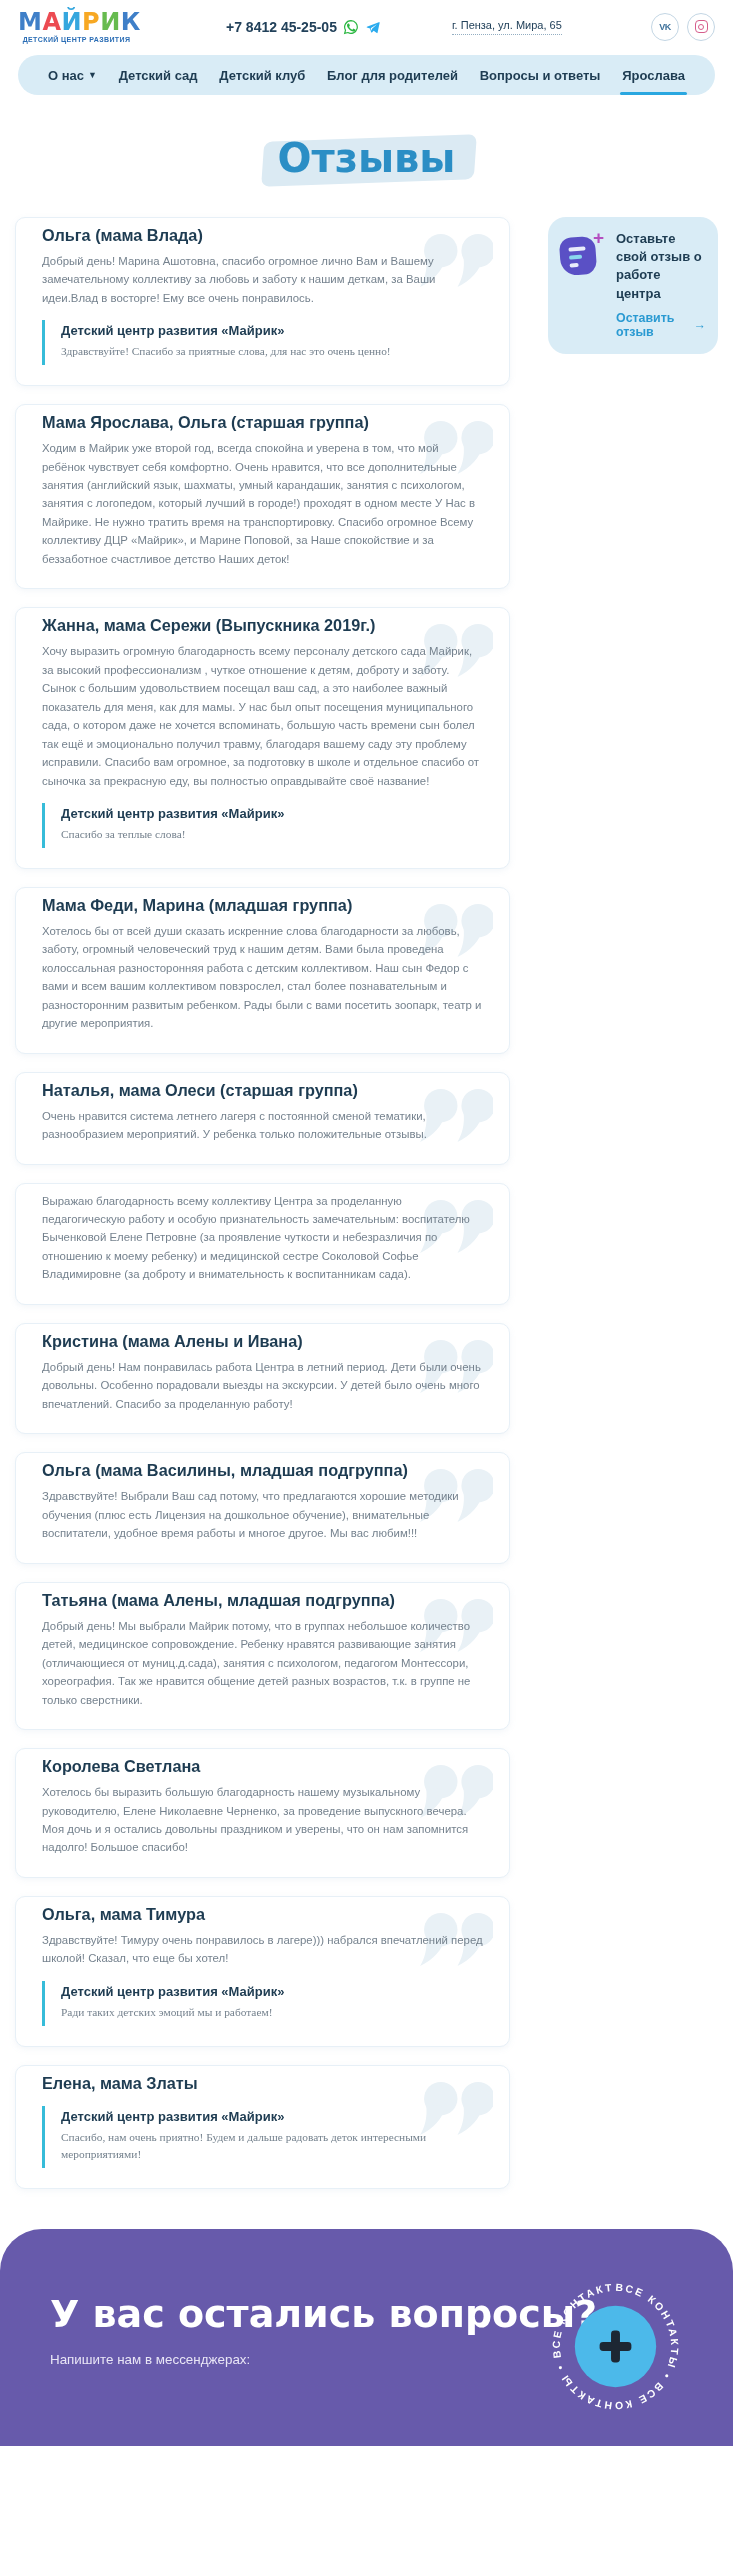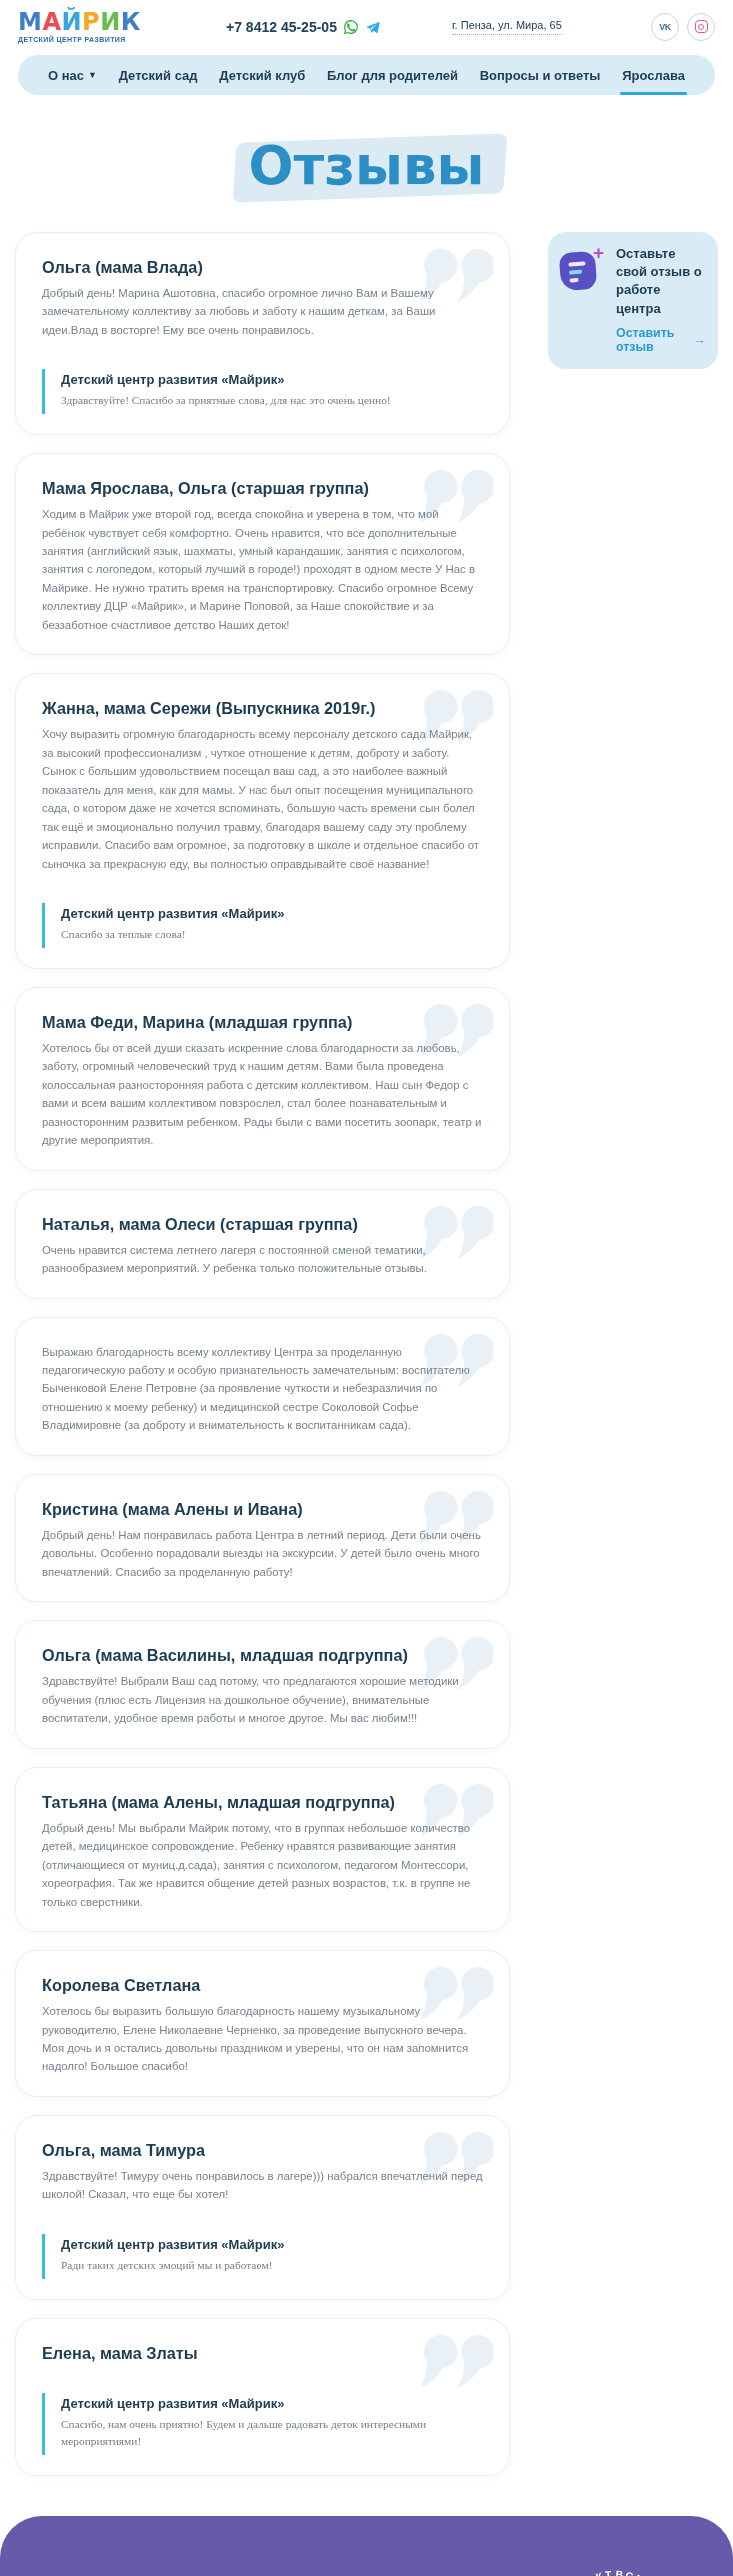--- a/index.html
+++ b/index.html
@@ -1,45 +1,45 @@
 <!DOCTYPE html>
 <html lang="ru"><head>
 <meta charset="utf-8">
 <style>
   html,body{margin:0;padding:0;}
   body{width:733px;background:#fff;font-family:"Liberation Sans",sans-serif;color:#1e3c52;}
   
-  .header{display:flex;align-items:center;padding:10px 18px 4px;}
+  .header{display:flex;align-items:center;padding:10px 18px 4px;text-align:center;}
   .logo{width:117px;cursor:pointer;}
   .logo-word{font-family:"DejaVu Sans",sans-serif;font-weight:bold;font-size:24px;line-height:1;letter-spacing:0.5px;}
   .logo-tag{font-size:7px;font-weight:bold;color:#2a6db5;letter-spacing:0.4px;margin-top:2px;}
   .h-phone{margin-left:91px;display:flex;align-items:center;gap:6px;font-size:14px;font-weight:bold;color:#22415a;}
   .h-addr{margin-left:71px;font-size:11px;color:#22415a;border-bottom:1px dotted #93aec2;padding-bottom:3px;cursor:pointer;}
   .h-socials{margin-left:auto;display:flex;gap:8px;}
   .soc{width:26px;height:26px;border:1px solid #c3d6e4;border-radius:50%;display:flex;align-items:center;justify-content:center;cursor:pointer;background:#fff;}
   .vk-glyph{font-size:9px;font-weight:bold;color:#3f729b;letter-spacing:-0.5px;}
   .ig-glyph{width:11px;height:11px;border:1.5px solid #d65d8c;border-radius:4px;position:relative;}
   .ig-glyph::after{content:"";position:absolute;left:2.5px;top:2.5px;width:4px;height:4px;border:1.5px solid #d65d8c;border-radius:50%;}
   
   .nav{margin:8px 18px 0;background:#d9ecf6;border-radius:22px;height:40px;display:flex;align-items:stretch;justify-content:space-between;padding:0 30px;font-size:13px;font-weight:bold;}
   .nav-item{position:relative;display:flex;align-items:center;gap:4px;cursor:pointer;color:#1e3c52;}
   .nav-item.active::after{content:"";position:absolute;left:-2px;right:-2px;bottom:0;height:3px;background:#2aa7e0;border-radius:3px;}
   .caret{font-size:9px;color:#1e3c52;}
   
   .title-wrap{text-align:center;margin:40px 0 36px;}
-  .page-title{display:inline-block;position:relative;font-family:"DejaVu Sans",sans-serif;font-size:53px;font-weight:bold;color:#2b8ec5;z-index:1;}
+  .page-title{display:inline-block;position:relative;font-family:"DejaVu Sans",sans-serif;font-size:40px;font-weight:bold;color:#2b8ec5;z-index:1;}
   .page-title::before{content:"";position:absolute;left:-14px;right:-20px;top:3px;bottom:-2px;background:#dbeaf3;border-radius:8px;transform:skew(-6deg) rotate(-2deg);z-index:-1;}
   
   .content{position:relative;padding:0 15px 0;}
   .cards{width:495px;display:flex;flex-direction:column;gap:18px;}
-  .card{position:relative;background:#fff;border:1px solid #e7f0f7;border-radius:22px;padding:25px 26px 20px;box-shadow:0 2px 6px rgba(140,170,195,.10);}
+  .card{position:relative;background:#fff;border:1px solid #e7f0f7;border-radius:10px;padding:8px 26px 20px;box-shadow:0 2px 6px rgba(140,170,195,.10);}
   .card h3{margin:0 0 7px;font-size:16.3px;font-weight:bold;color:#1e3c52;position:relative;z-index:1;}
   .review-text{margin:0;font-size:11.4px;line-height:1.62;color:#75828e;position:relative;z-index:1;}
   .quote{position:absolute;top:14px;right:16px;z-index:0;}
-  .reply{margin-top:30px;border-left:3px solid #36bcd9;padding:3px 0 4px 16px;}
+  .reply{margin-top:13px;border-left:3px solid #36bcd9;padding:3px 0 4px 16px;}
   .reply h4{margin:0 0 5px;font-size:13px;font-weight:bold;color:#1e3c52;}
   .reply p{margin:0;font-size:11.4px;line-height:1.55;color:#75828e;font-family:Liberation Serif, serif;}
   
   .callout{position:absolute;top:0;right:15px;width:170px;background:#d9ecf6;border-radius:18px;padding:13px 12px 15px;display:flex;gap:10px;box-sizing:border-box;}
   .doc-icon{width:46px;height:48px;position:relative;flex-shrink:0;}
   .doc-body{position:absolute;left:0;top:7px;width:36px;height:38px;background:#5a50c5;border-radius:12px 13px 13px 17px;transform:rotate(-4deg);}
   .doc-bar{position:absolute;left:9px;height:4px;border-radius:2px;background:#e9ecfb;}
   .doc-bar.b1{top:10px;width:17px;}
   .doc-bar.b2{top:18px;width:13px;background:#8bd7ee;}
   .doc-bar.b3{top:26px;width:9px;}

